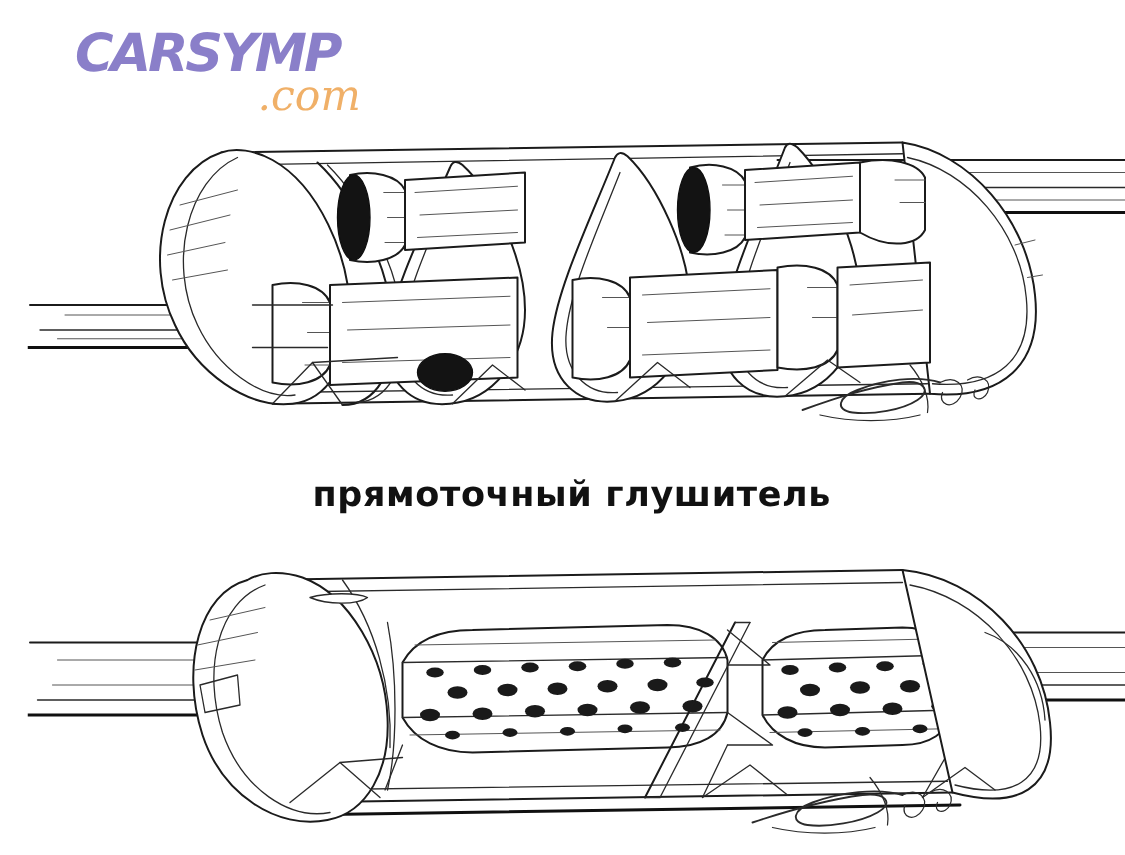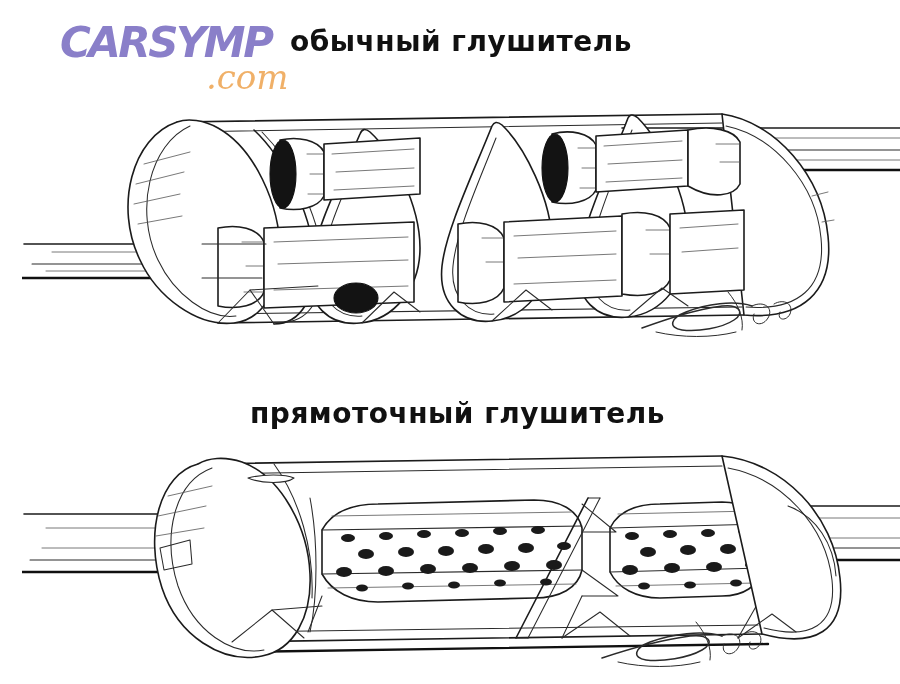--- a/index.html
+++ b/index.html
@@ -53,21 +53,21 @@
   .title {
     position: absolute;
     font-family: "DejaVu Sans", "Liberation Sans", sans-serif;
     font-weight: 700;
     font-size: 28px;
     color: #111111;
     letter-spacing: 0.5px;
     white-space: nowrap;
   }
   #title-1 { left: 268px; top: 25px; }
-  #title-2 { left: 228px; top: 397px; }
+  #title-2 { left: 228px; top: 379px; }
 
   
   .figure {
     position: absolute;
     left: 0;
   }
   #figure-conventional { top: 92px;  width: 900px; height: 255px; }
   #figure-straight     { top: 420px; width: 900px; height: 264px; }
 
   .figure svg { display: block; width: 100%; height: 100%; }
@@ -86,21 +86,20 @@
 </head>
 <body>
 
 <div id="page" style="background: rgb(255, 255, 255); margin-left: 22px;">
 
   <div class="logo">
     <span class="logo-word" style="color: rgb(138, 127, 201);">CARSYMP</span>
     <span class="logo-dotcom" style="color: rgb(240, 176, 104);">.com</span>
   </div>
 
-  <div class="title" id="title-1">обычный глушитель</div>
 
   <div class="figure" id="figure-conventional">
     <svg viewBox="0 0 900 255" preserveAspectRatio="none">
 
       <g>
         <path class="ln" d="M 2 152 L 300 152"></path>
         <path class="ln-b" d="M 0 186 L 246 186"></path>
         <path class="ln-t" d="M 10 172 L 268 172"></path>
         <path class="ln-h" d="M 30 160 L 262 160"></path>
         <path class="ln-h" d="M 24 179 L 258 179"></path>

